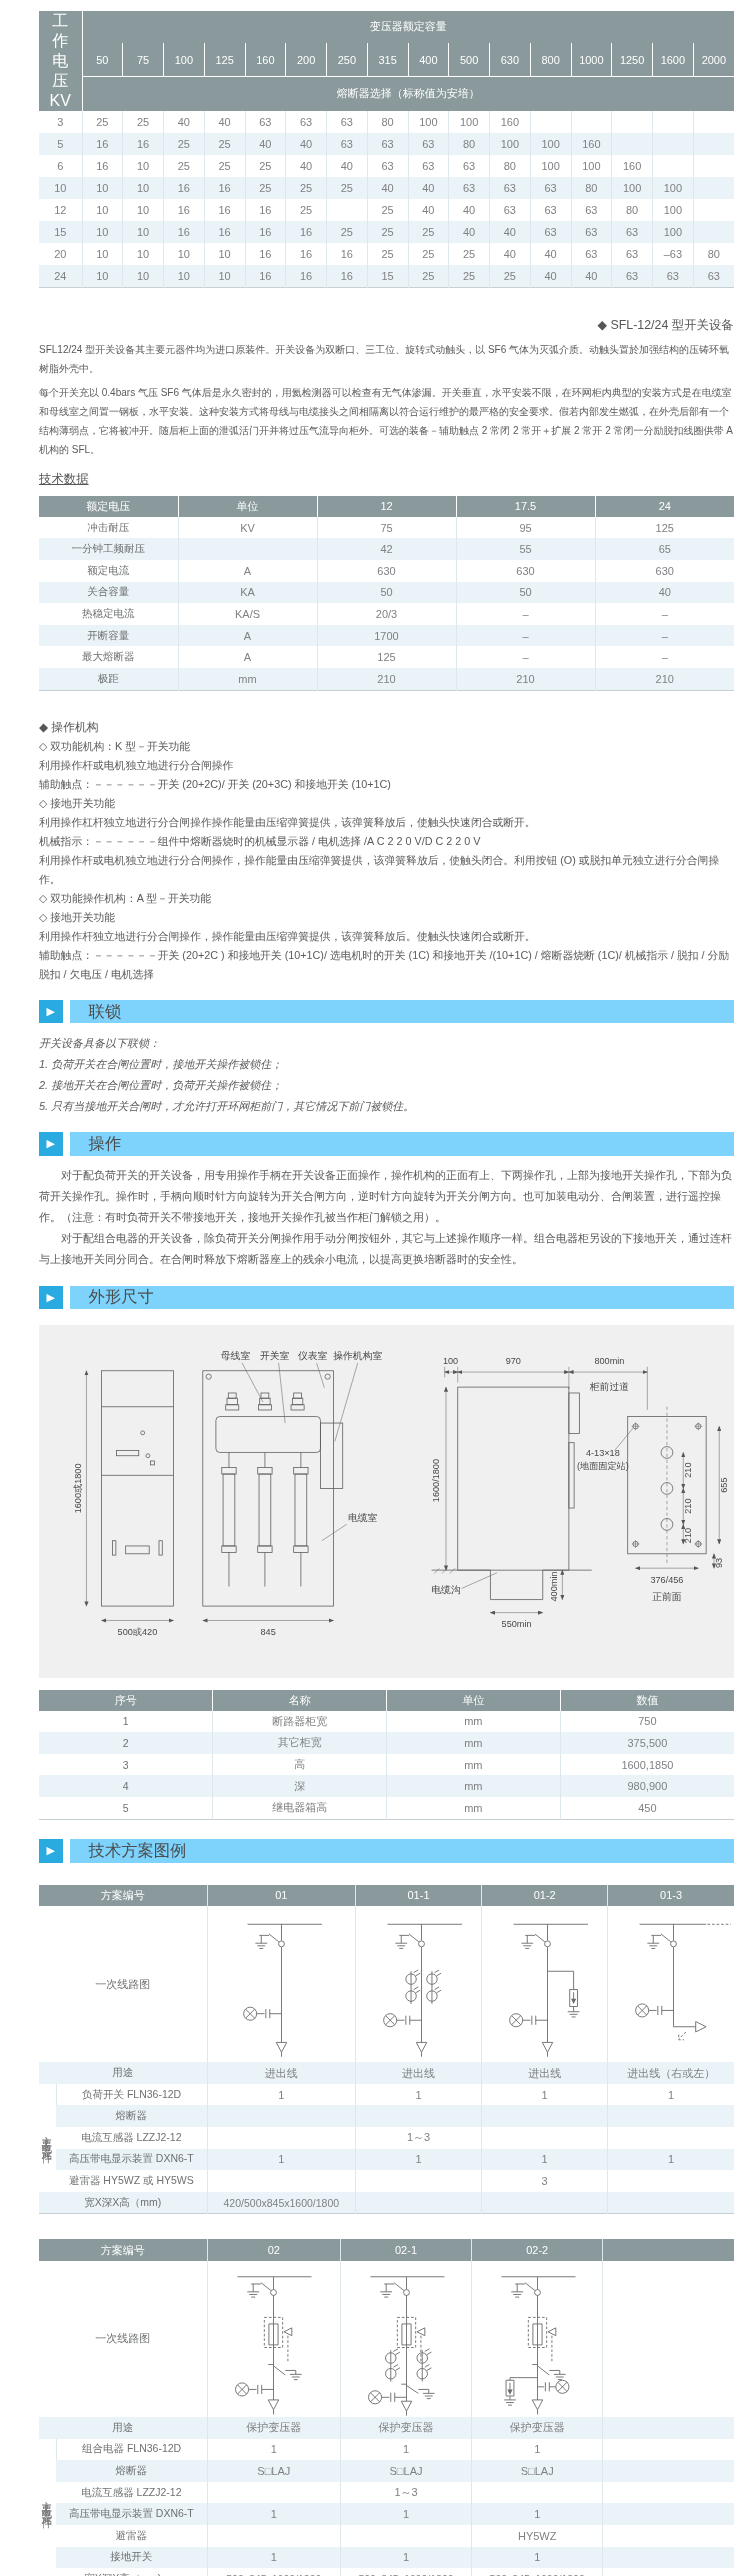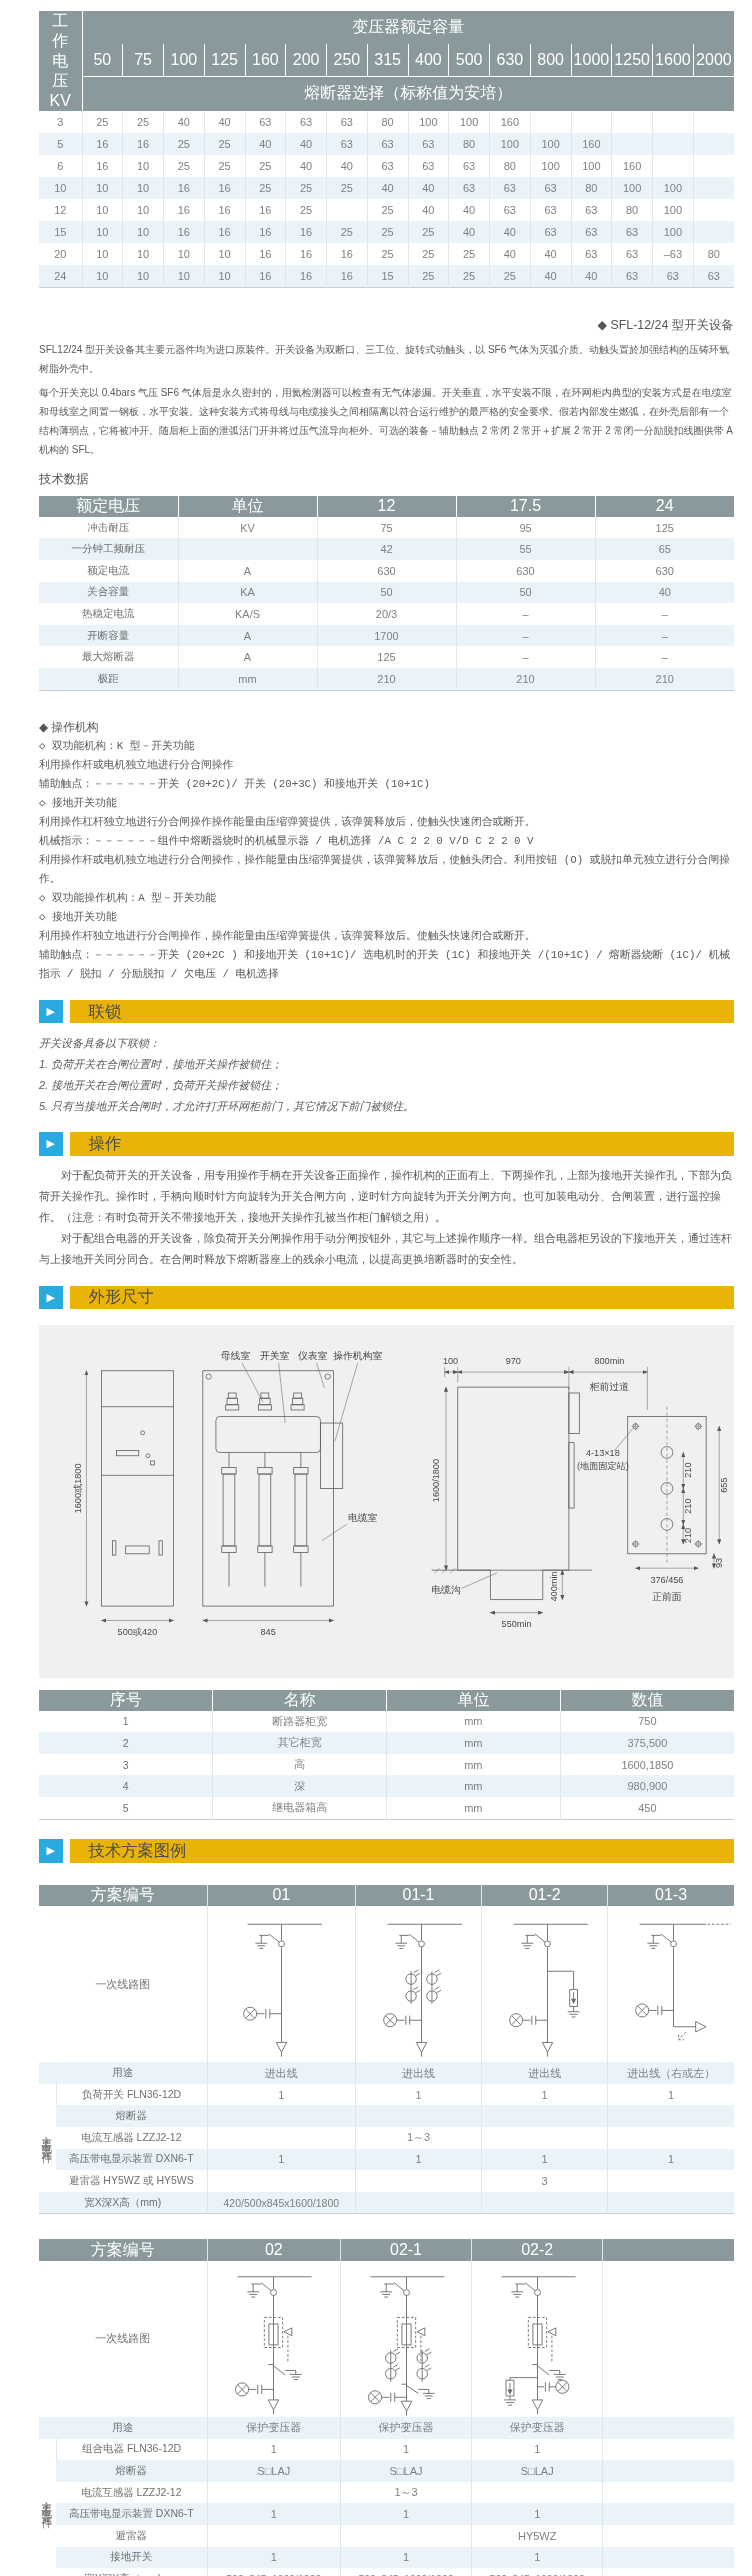--- a/index.html
+++ b/index.html
@@ -1,48 +1,48 @@
 <!DOCTYPE html>
 <html style="font-size:10.5px"><head>
 <meta charset="utf-8">
 <style>
   html,body{margin:0;padding:0;}
   body{font-family:"Liberation Sans","DejaVu Sans",sans-serif;color:#58595b;background:#fff;}
   .page{width:752px;height:2576px;overflow:hidden;background:#fff;position:relative;}
   .content{padding:10.5px 18.3px 0 39px;}
   table{border-collapse:collapse;width:695px;table-layout:fixed;border-bottom:0.7px solid #c6d0d3;}
   th,td{font-weight:normal;text-align:center;vertical-align:middle;padding:0 1.3px;overflow:hidden;}
-  .hd{background:#8a999b;color:#fff;font-size:16px;}
+  .hd{background:#8a999b;color:#fff;font-size:11px;}
   th.hd{border-left:1.3px solid #fff;}
   th.hd.first{border-left:none;}
   tr.alt{background:#eaf3f8;}
   .num{color:#7f8184;font-size:11px;}
   .lab{color:#6e7072;font-size:10.5px;}
   
   .fuse th,.fuse td{height:22px;}
   .fuse thead th{height:20px;}
   .fuse tbody th,.fuse tbody td{border-left:0.7px solid #dde7ec;color:#7f8184;font-size:11px;}
   .fuse tbody th:first-child,.fuse tbody td:first-child{border-left:none;}
   .fuse .corner{font-size:16px;line-height:1.25;padding:0 6.5px;}
   .subhd{border-top:1.3px solid #fff;}
   
   .simple thead th{height:21px;}
   .simple tbody th,.simple tbody td{height:21.6px;border-left:0.7px solid #dde7ec;}
   .simple tbody tr>*:first-child{border-left:none;}
   
   .title{font-size:12.4px;color:#555658;margin:29px 0 6.5px;text-align:right;}
   .para{font-size:10px;line-height:19px;color:#595a5c;margin:0 0 5.2px;}
-  .h2{font-size:12.4px;color:#555658;margin:11.8px 0 7.8px;}
+  .h2{font-size:12.4px;color:#555658;margin:11.8px 0 7.8px;text-decoration:underline;}
   .mech{margin-top:27px;}
   .mech .t{font-size:11.8px;color:#555658;line-height:19.6px;}
-  .mline{font-size:10.8px;line-height:19px;color:#595a5c;font-family:Liberation Mono, monospace;}
+  .mline{font-size:10.8px;line-height:19px;color:#595a5c;}
   
   .sec{display:flex;align-items:stretch;margin-top:15.7px;height:23.5px;}
   .sec-icon{width:23.5px;height:23.5px;background:#29abe2;color:#fff;display:flex;align-items:center;justify-content:center;font-size:11px;flex:none;}
-  .sec-bar{flex:1;background:#eab308;margin-left:7.8px;display:flex;align-items:center;padding-left:18.3px;font-size:16.3px;color:#4c4d4f;}
+  .sec-bar{flex:1;background:#7dd3fc;margin-left:7.8px;display:flex;align-items:center;padding-left:18.3px;font-size:16.3px;color:#4c4d4f;}
   .ilines{margin-top:9.2px;}
   .iline{font-size:11px;line-height:21px;color:#595a5c;font-style:italic;}
   .op{font-size:11px;line-height:21px;color:#595a5c;text-indent:2em;margin:0;}
   
   .draw{background:#f0f0f0;margin-top:15.7px;width:695px;height:353px;}
   .draw svg text{fill:#47484a;font-size:14px;font-family:"Liberation Sans","DejaVu Sans",sans-serif;}
   .draw svg .big{font-size:15px;}
   .draw svg path,.draw svg rect,.draw svg circle,.draw svg line{stroke:#5b5c5e;fill:none;stroke-width:1.2;}
   .draw svg .thin{stroke-width:0.8;}
   .draw svg .dsh{stroke-dasharray:5 4;}

